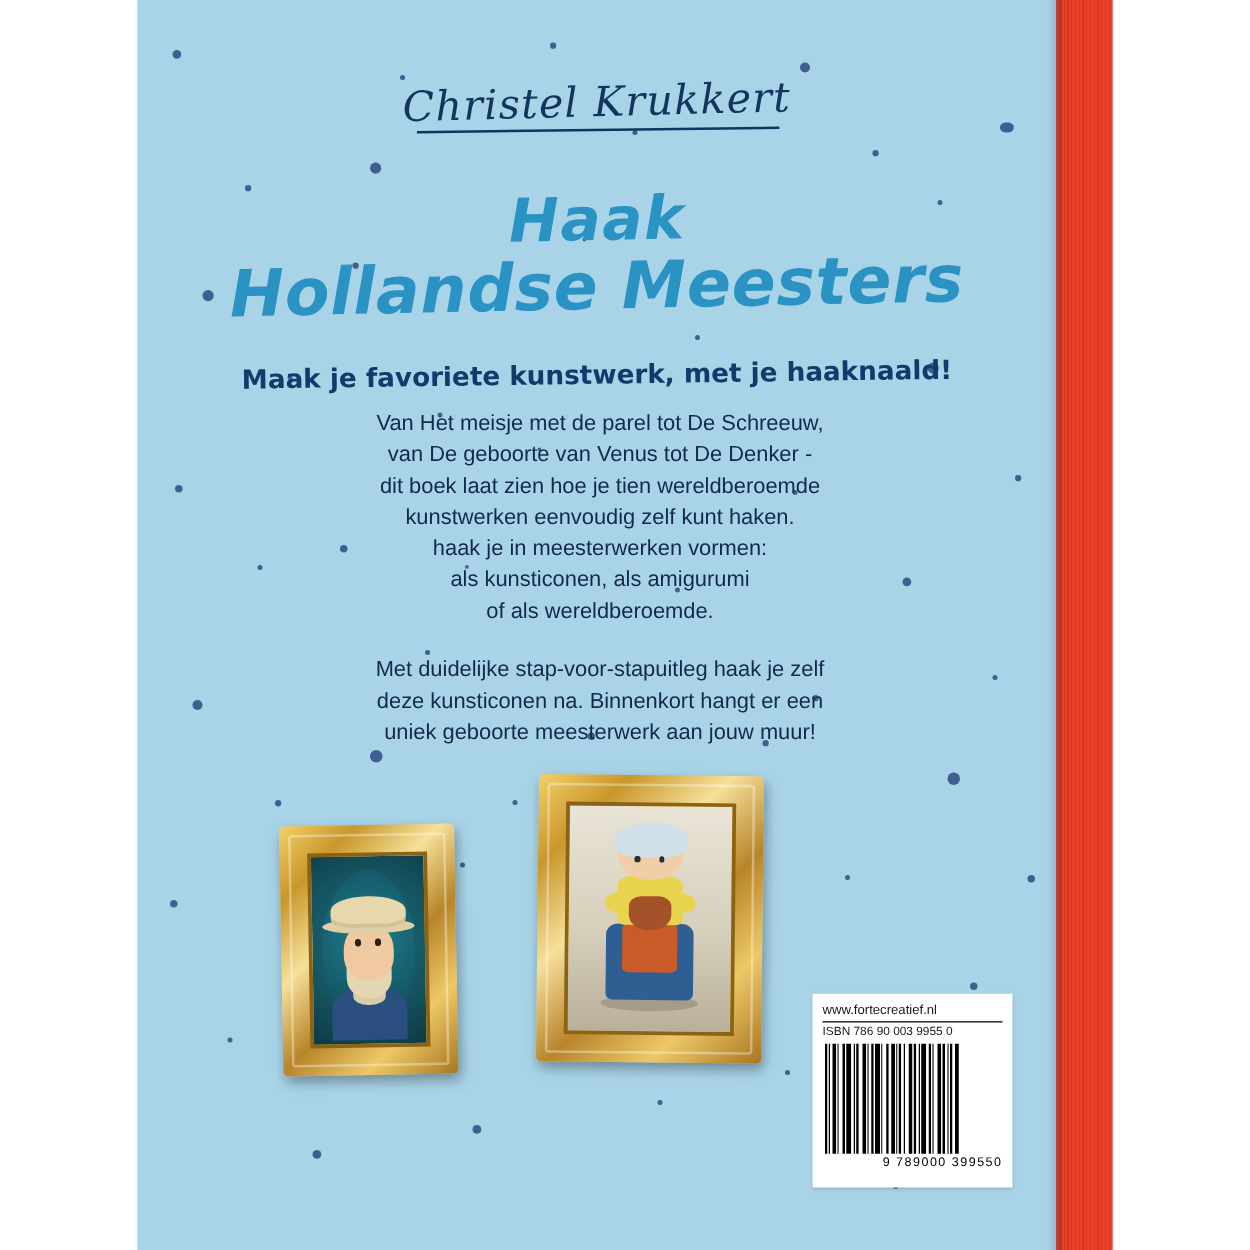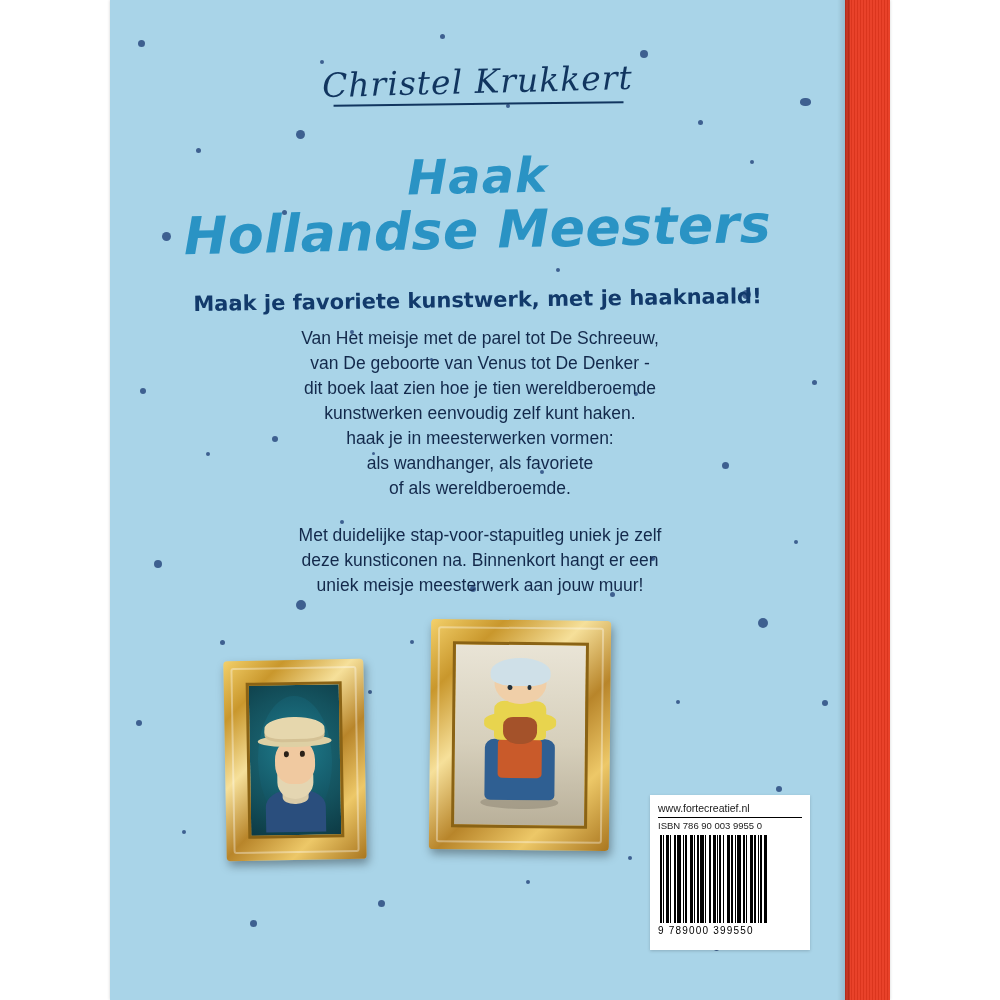--- a/index.html
+++ b/index.html
@@ -372,21 +372,21 @@
     display: block;
     background: #000;
     height: 100%;
   }
   .barcode-digits {
     font-family: "Liberation Sans", sans-serif;
     font-size: 10px;
     letter-spacing: 1.2px;
     color: #000;
     margin-top: 2px;
-    text-align: left;
+    text-align: right;
   }
 </style>
 </head>
 <body>
 
 <div class="page">
 
   <div class="book">
 
     <div class="speckles">
@@ -453,26 +453,26 @@
     <div class="title2">Hollandse Meesters</div>
 
     <div class="tagline">Maak je favoriete kunstwerk, met je haaknaald!</div>
 
     <div class="blurb">
       <p>Van Het meisje met de parel tot De Schreeuw,</p>
       <p>van De geboorte van Venus tot De Denker -</p>
       <p>dit boek laat zien hoe je tien wereldberoemde</p>
       <p>kunstwerken eenvoudig zelf kunt haken.</p>
       <p>haak je in meesterwerken vormen:</p>
-      <p>als wandhanger, als favoriete</p>
+      <p>als kunsticonen, als amigurumi</p>
       <p>of als wereldberoemde.</p>
       <div class="gap"></div>
-      <p>Met duidelijke stap-voor-stapuitleg uniek je zelf</p>
+      <p>Met duidelijke stap-voor-stapuitleg haak je zelf</p>
       <p>deze kunsticonen na. Binnenkort hangt er een</p>
-      <p>uniek meisje meesterwerk aan jouw muur!</p>
+      <p>uniek geboorte meesterwerk aan jouw muur!</p>
     </div>
 
     <div class="frame" id="frame-vangogh">
       <div class="frame-inner">
         <div class="vg-bg"></div>
         <div class="vg-oval"></div>
         <div class="vg-body"></div>
         <div class="vg-collar"></div>
         <div class="vg-beard"></div>
         <div class="vg-face"></div>

